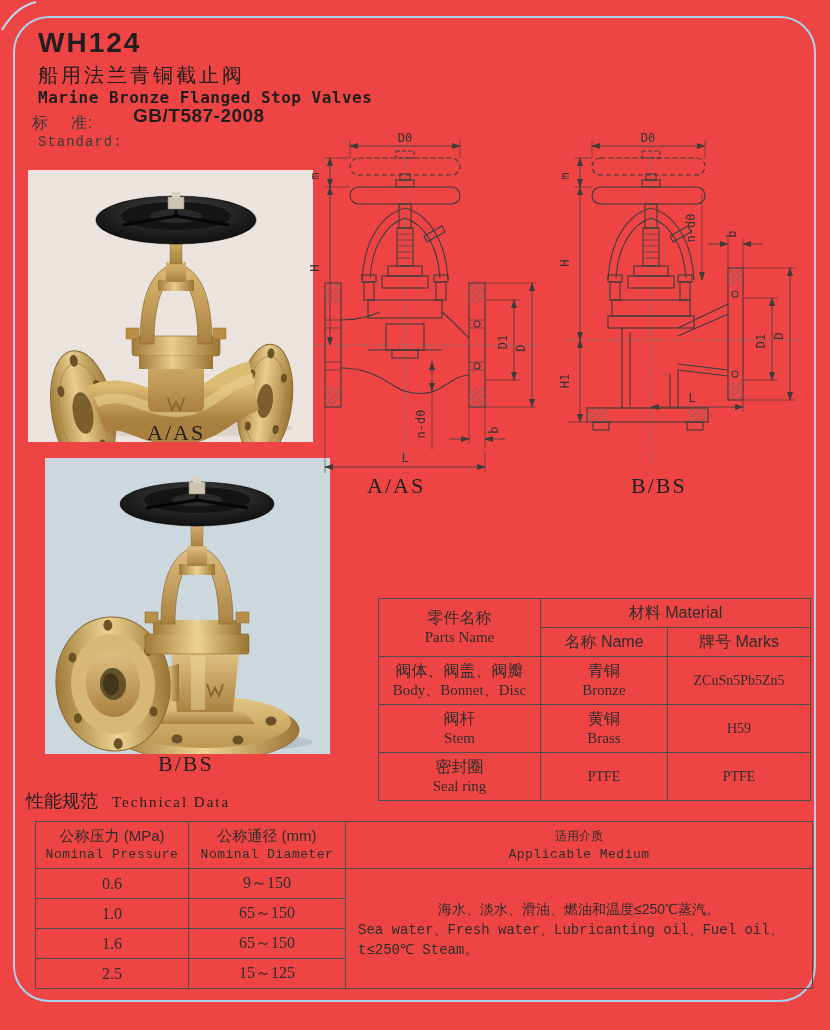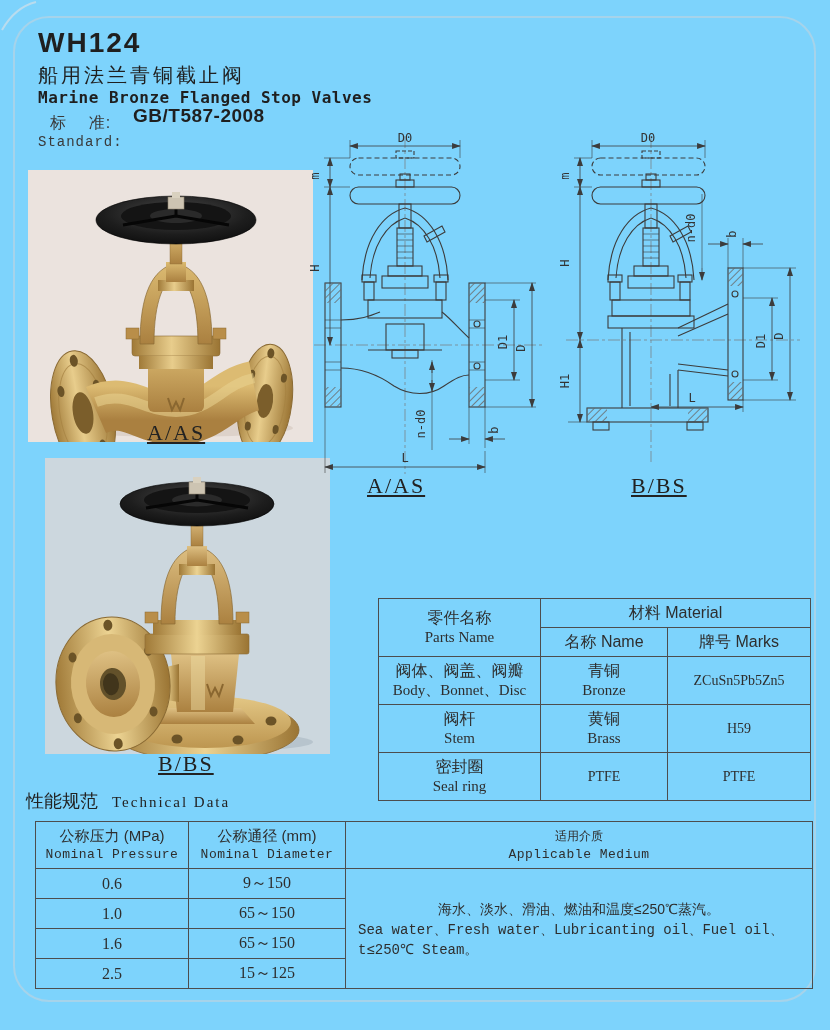--- a/index.html
+++ b/index.html
@@ -1,29 +1,29 @@
 <!DOCTYPE html>
 <html><head>
 <meta charset="utf-8">
 <style>
   html,body{margin:0;padding:0;background:#ffffff;}
-  .page{position:relative;width:830px;height:1030px;background:#7dd3fc;overflow:hidden;
+  .page{position:relative;width:830px;height:1030px;background:#ef4444;overflow:hidden;
         font-family:"Liberation Sans",sans-serif;color:#2e2e2e;}
   .frame{position:absolute;left:13px;top:16px;width:803px;height:986px;box-sizing:border-box;
          border:2px solid #a6d3ea;border-radius:36px;}
   .corner-accent{position:absolute;left:0;top:0;}
   .abs{position:absolute;}
   .model{left:38px;top:27px;font-size:28px;font-weight:bold;letter-spacing:2px;color:#1f1f1f;}
   .title-zh{left:38px;top:62px;font-size:20px;font-weight:normal;letter-spacing:3px;color:#1f1f1f;}
   .title-en{left:38px;top:88px;font-family:"DejaVu Sans Mono",monospace;font-weight:bold;
             font-size:16px;letter-spacing:0.5px;color:#1f1f1f;}
-  .std-zh{left:50px;top:113px;font-size:16px;letter-spacing:1px;white-space:pre;color:#3a3a3a;}
+  .std-zh{left:32px;top:113px;font-size:16px;letter-spacing:1px;white-space:pre;color:#3a3a3a;}
   .std-en{left:38px;top:134px;font-family:"Liberation Mono",monospace;font-size:14px;letter-spacing:1px;color:#3a3a3a;}
   .std-val{left:133px;top:105px;font-size:19px;font-weight:bold;letter-spacing:0.5px;color:#1f1f1f;}
-  .lbl{position:absolute;font-family:"Liberation Serif",serif;font-size:22px;letter-spacing:2px;color:#222;text-decoration:underline;}
+  .lbl{position:absolute;font-family:"Liberation Serif",serif;font-size:22px;letter-spacing:2px;color:#222;}
   .photo-a{position:absolute;left:28px;top:170px;}
   .photo-b{position:absolute;left:45px;top:458px;}
   .dwg{position:absolute;}
   .dwg-a{left:308px;top:128px;}
   .dwg-b{left:560px;top:128px;}
   .lbl-pa{left:147px;top:420px;}
   .lbl-pb{left:158px;top:751px;}
   .lbl-da{left:367px;top:473px;}
   .lbl-db{left:631px;top:473px;}
   .sec-title{position:absolute;font-size:18px;color:#222;}

